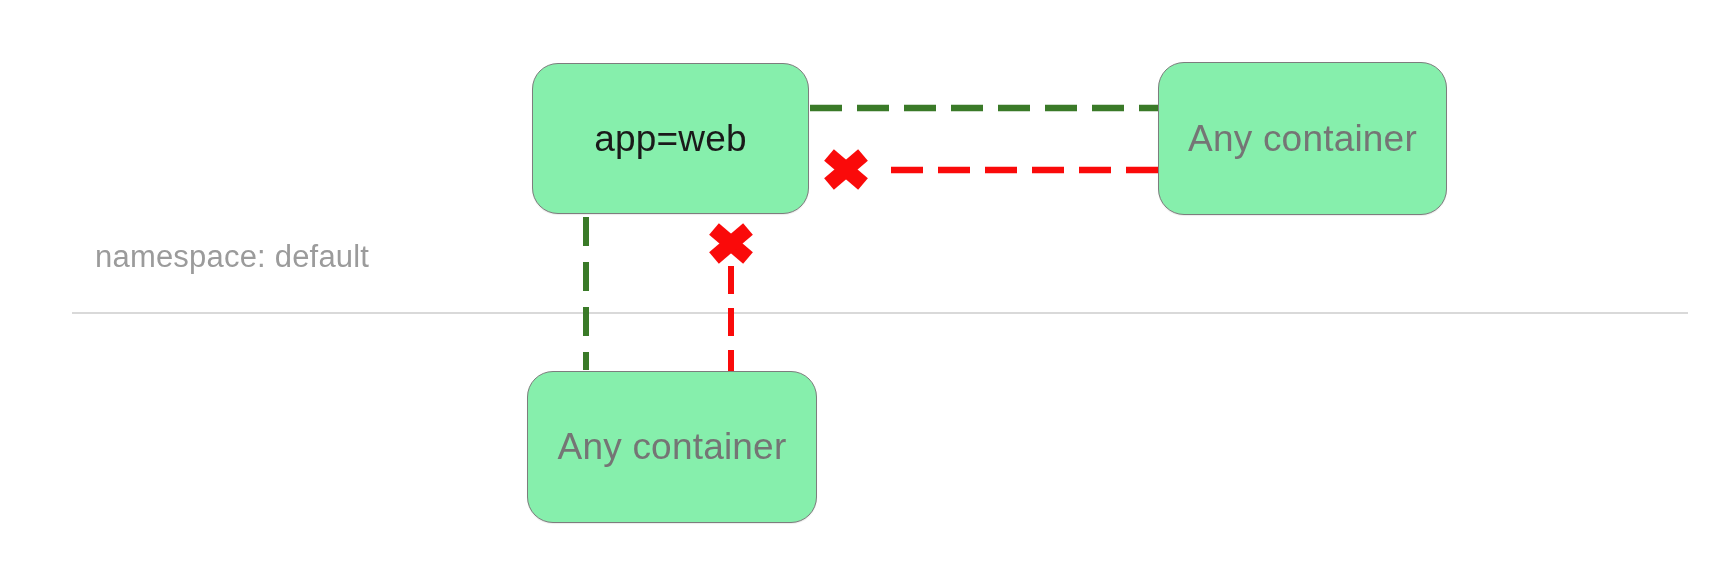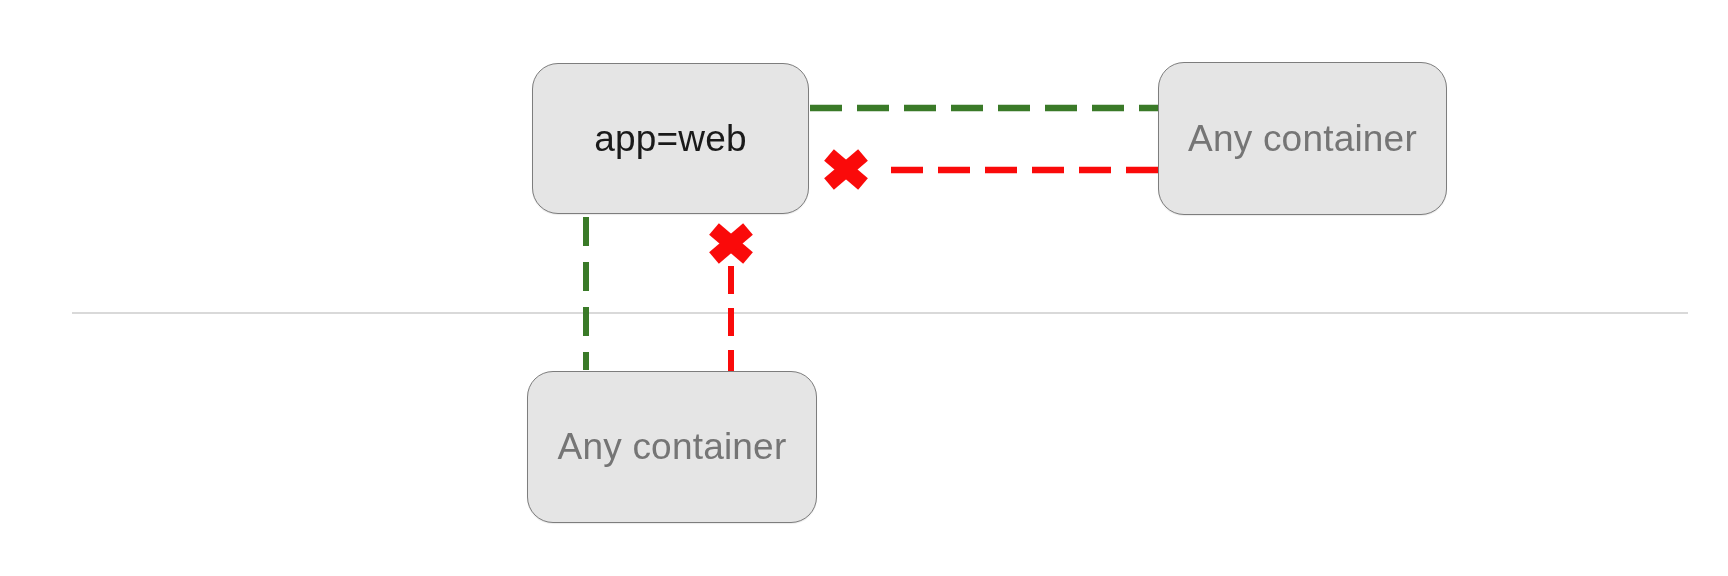--- a/index.html
+++ b/index.html
@@ -11,21 +11,21 @@
   .stage {
     position: relative;
     width: 1728px;
     height: 576px;
     background: #ffffff;
     overflow: hidden;
   }
   .node {
     position: absolute;
     box-sizing: border-box;
-    background: #e5e5e5;
+    background: #86efac;
     border: 1.5px solid #7d7d7d;
     border-radius: 26px;
     display: flex;
     align-items: center;
     justify-content: center;
     font-size: 37px;
     letter-spacing: 0.2px;
     box-shadow: 0 1px 1px rgba(0,0,0,0.08);
   }
   .node.primary   { color: #1a1a1a; }
@@ -61,20 +61,21 @@
     pointer-events: none;
   }
 </style>
 </head>
 <body>
 
 <div class="stage">
 
   <div class="ns-divider"></div>
 
+  <div class="ns-label" id="ns-label-default">namespace: default</div>
 
   <svg class="edge-layer" viewBox="0 0 1728 576" xmlns="http://www.w3.org/2000/svg">
 
     <line x1="810" y1="108" x2="1158" y2="108" stroke-width="6.5" stroke-dasharray="32 15" stroke="#3a7a28"></line>
 
     <line x1="1158" y1="170" x2="876" y2="170" stroke-width="6.5" stroke-dasharray="32 15" stroke="#fa0a0a"></line>
 
     <line x1="586" y1="217" x2="586" y2="370" stroke-width="6" stroke-dasharray="29 16" stroke="#3a7a28"></line>
 
     <line x1="731" y1="266" x2="731" y2="371" stroke-width="6" stroke-dasharray="28 14" stroke="#fa0a0a"></line>

